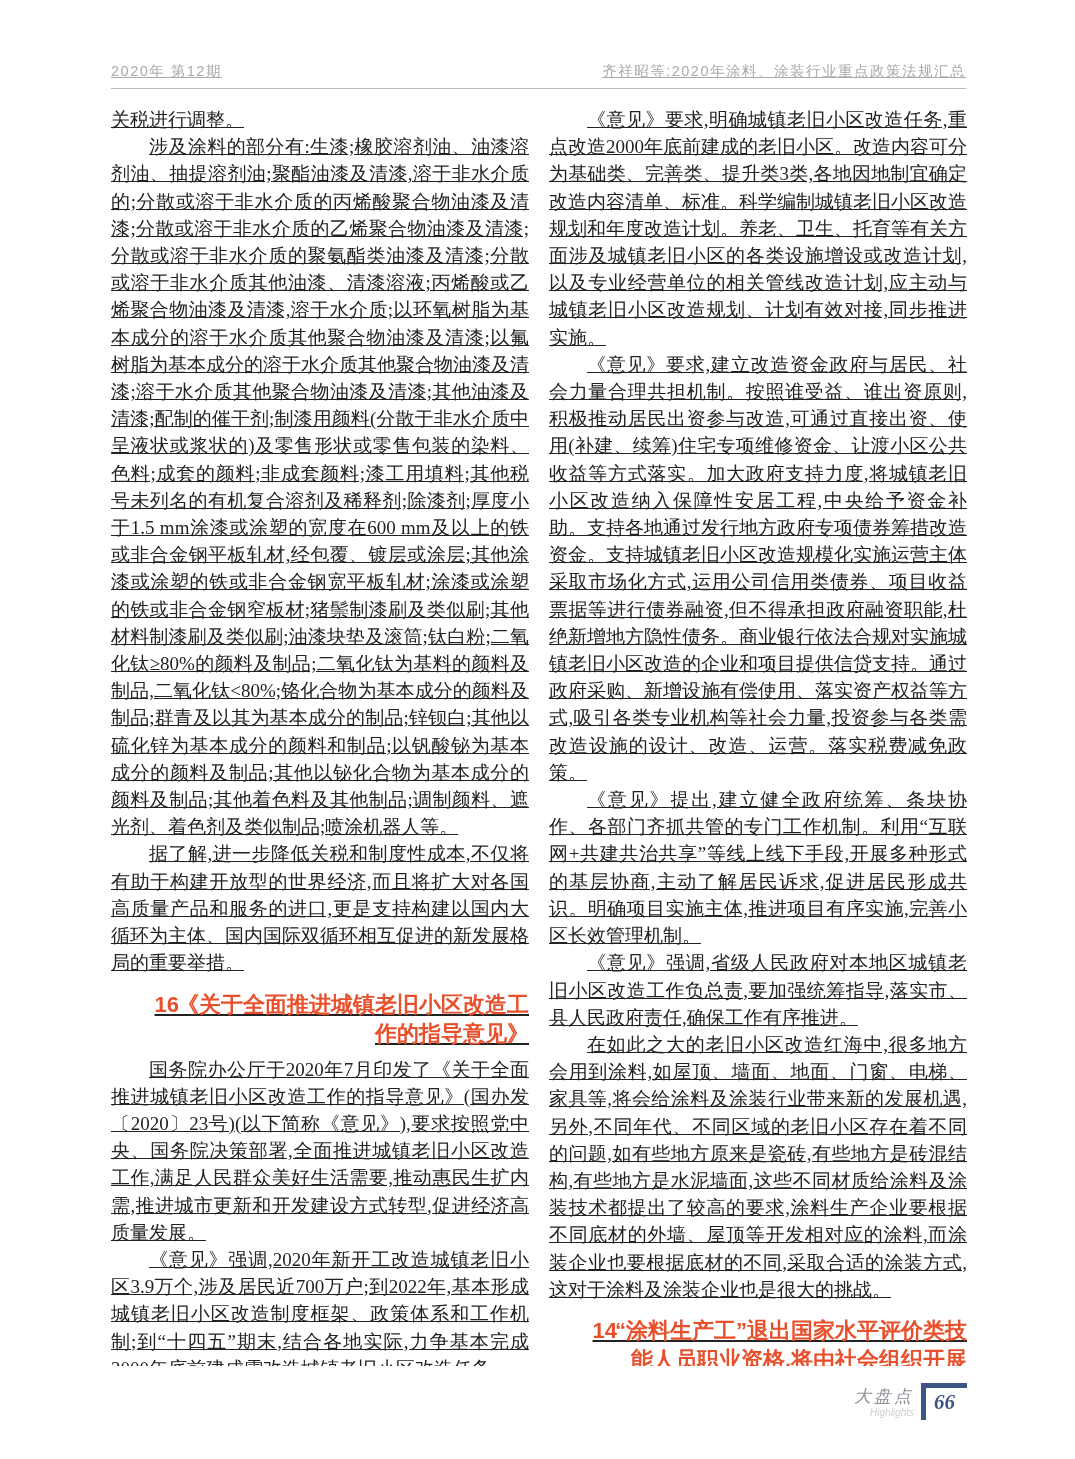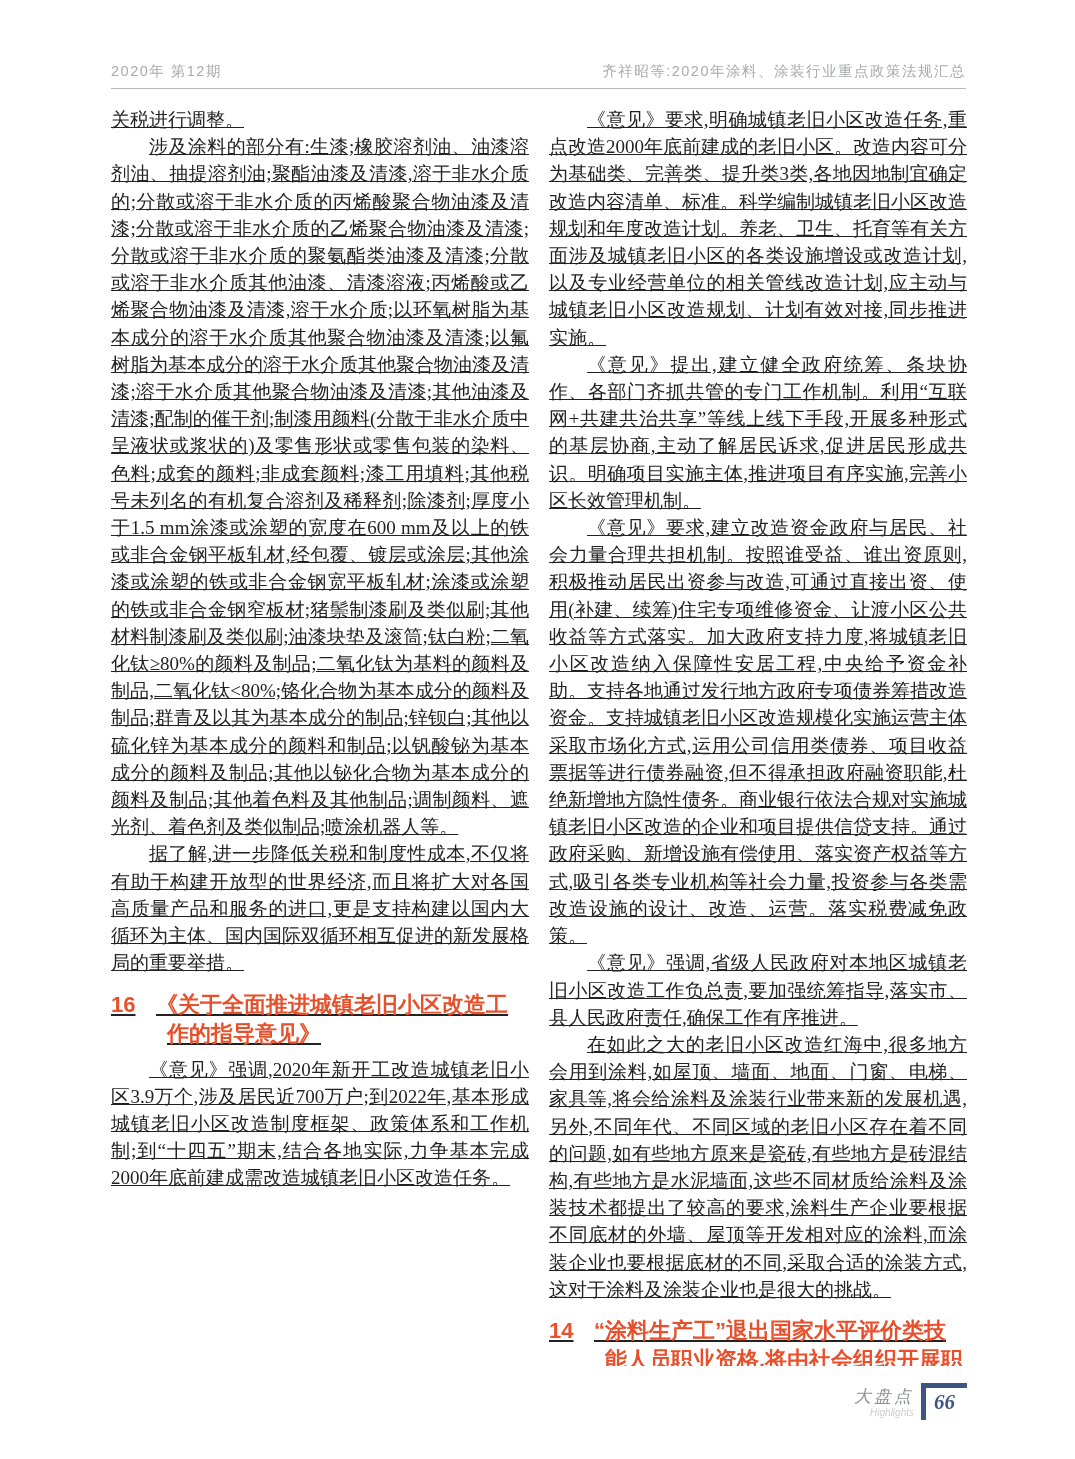--- a/index.html
+++ b/index.html
@@ -18,20 +18,21 @@
     font-family:"Liberation Serif","DejaVu Serif",serif;
     color:var(--body-text);
   }
   
   .page-header{
     position:absolute;top:62px;left:111px;right:109px;
     display:flex;justify-content:space-between;align-items:flex-end;
     font-family:"Liberation Sans","DejaVu Sans",sans-serif;
     font-size:14.5px;color:var(--header-gray);
     letter-spacing:1.5px;
+    text-decoration:underline;
   }
   .header-rule{
     position:absolute;top:88px;left:111px;right:109px;
     border-top:1.5px solid var(--rule-gray);
   }
   
   .columns{
     position:absolute;top:106px;left:111px;width:856px;height:1260px;
     display:flex;gap:20px;overflow:hidden;
   }
@@ -39,26 +40,26 @@
     width:418px;flex:none;
     font-size:19px;line-height:27.2px;
     text-align:justify;
     text-decoration:underline;
   }
   .col p{margin:0;text-indent:2em;}
   .col p.noindent{text-indent:0;}
   
   .sec{
     display:flex;align-items:flex-start;
-    margin:13px 0 8px 0;
+    margin:13px 0 8px 12px;
     color:var(--accent);
     font-family:"Liberation Sans","DejaVu Sans",sans-serif;
     font-weight:bold;
     font-size:22px;line-height:29px;
-    text-align:left;
+    text-align:right;
   }
   .sec-num{width:56px;flex:none;}
   .sec-title{flex:1;text-indent:-0.5em;}
   
   .page-footer{
     position:absolute;top:1383px;right:108px;
     display:flex;align-items:flex-start;
   }
   .footer-label{
     text-align:right;margin-right:7px;margin-top:5px;
@@ -97,27 +98,28 @@
   <main class="columns">
 
     <section class="col">
       <p class="noindent">关税进行调整。</p>
       <p>涉及涂料的部分有:生漆;橡胶溶剂油、油漆溶剂油、抽提溶剂油;聚酯油漆及清漆,溶于非水介质的;分散或溶于非水介质的丙烯酸聚合物油漆及清漆;分散或溶于非水介质的乙烯聚合物油漆及清漆;分散或溶于非水介质的聚氨酯类油漆及清漆;分散或溶于非水介质其他油漆、清漆溶液;丙烯酸或乙烯聚合物油漆及清漆,溶于水介质;以环氧树脂为基本成分的溶于水介质其他聚合物油漆及清漆;以氟树脂为基本成分的溶于水介质其他聚合物油漆及清漆;溶于水介质其他聚合物油漆及清漆;其他油漆及清漆;配制的催干剂;制漆用颜料(分散于非水介质中呈液状或浆状的)及零售形状或零售包装的染料、色料;成套的颜料;非成套颜料;漆工用填料;其他税号未列名的有机复合溶剂及稀释剂;除漆剂;厚度小于1.5 mm涂漆或涂塑的宽度在600 mm及以上的铁或非合金钢平板轧材,经包覆、镀层或涂层;其他涂漆或涂塑的铁或非合金钢宽平板轧材;涂漆或涂塑的铁或非合金钢窄板材;猪鬃制漆刷及类似刷;其他材料制漆刷及类似刷;油漆块垫及滚筒;钛白粉;二氧化钛≥80%的颜料及制品;二氧化钛为基料的颜料及制品,二氧化钛&lt;80%;铬化合物为基本成分的颜料及制品;群青及以其为基本成分的制品;锌钡白;其他以硫化锌为基本成分的颜料和制品;以钒酸铋为基本成分的颜料及制品;其他以铋化合物为基本成分的颜料及制品;其他着色料及其他制品;调制颜料、遮光剂、着色剂及类似制品;喷涂机器人等。</p>
       <p>据了解,进一步降低关税和制度性成本,不仅将有助于构建开放型的世界经济,而且将扩大对各国高质量产品和服务的进口,更是支持构建以国内大循环为主体、国内国际双循环相互促进的新发展格局的重要举措。</p>
       <h2 class="sec">
         <span class="sec-num">16</span>
         <span class="sec-title">《关于全面推进城镇老旧小区改造工作的指导意见》</span>
       </h2>
+      <p>国务院办公厅于2020年7月印发了《关于全面推进城镇老旧小区改造工作的指导意见》(国办发〔2020〕23号)(以下简称《意见》),要求按照党中央、国务院决策部署,全面推进城镇老旧小区改造工作,满足人民群众美好生活需要,推动惠民生扩内需,推进城市更新和开发建设方式转型,促进经济高质量发展。</p>
       <p>《意见》强调,2020年新开工改造城镇老旧小区3.9万个,涉及居民近700万户;到2022年,基本形成城镇老旧小区改造制度框架、政策体系和工作机制;到“十四五”期末,结合各地实际,力争基本完成2000年底前建成需改造城镇老旧小区改造任务。</p>
     </section>
 
     <section class="col">
       <p>《意见》要求,明确城镇老旧小区改造任务,重点改造2000年底前建成的老旧小区。改造内容可分为基础类、完善类、提升类3类,各地因地制宜确定改造内容清单、标准。科学编制城镇老旧小区改造规划和年度改造计划。养老、卫生、托育等有关方面涉及城镇老旧小区的各类设施增设或改造计划,以及专业经营单位的相关管线改造计划,应主动与城镇老旧小区改造规划、计划有效对接,同步推进实施。</p>
+      <p>《意见》要求,建立改造资金政府与居民、社会力量合理共担机制。按照谁受益、谁出资原则,积极推动居民出资参与改造,可通过直接出资、使用(补建、续筹)住宅专项维修资金、让渡小区公共收益等方式落实。加大政府支持力度,将城镇老旧小区改造纳入保障性安居工程,中央给予资金补助。支持各地通过发行地方政府专项债券筹措改造资金。支持城镇老旧小区改造规模化实施运营主体采取市场化方式,运用公司信用类债券、项目收益票据等进行债券融资,但不得承担政府融资职能,杜绝新增地方隐性债务。商业银行依法合规对实施城镇老旧小区改造的企业和项目提供信贷支持。通过政府采购、新增设施有偿使用、落实资产权益等方式,吸引各类专业机构等社会力量,投资参与各类需改造设施的设计、改造、运营。落实税费减免政策。</p>
       <p>《意见》提出,建立健全政府统筹、条块协作、各部门齐抓共管的专门工作机制。利用“互联网+共建共治共享”等线上线下手段,开展多种形式的基层协商,主动了解居民诉求,促进居民形成共识。明确项目实施主体,推进项目有序实施,完善小区长效管理机制。</p>
-      <p>《意见》要求,建立改造资金政府与居民、社会力量合理共担机制。按照谁受益、谁出资原则,积极推动居民出资参与改造,可通过直接出资、使用(补建、续筹)住宅专项维修资金、让渡小区公共收益等方式落实。加大政府支持力度,将城镇老旧小区改造纳入保障性安居工程,中央给予资金补助。支持各地通过发行地方政府专项债券筹措改造资金。支持城镇老旧小区改造规模化实施运营主体采取市场化方式,运用公司信用类债券、项目收益票据等进行债券融资,但不得承担政府融资职能,杜绝新增地方隐性债务。商业银行依法合规对实施城镇老旧小区改造的企业和项目提供信贷支持。通过政府采购、新增设施有偿使用、落实资产权益等方式,吸引各类专业机构等社会力量,投资参与各类需改造设施的设计、改造、运营。落实税费减免政策。</p>
       <p>《意见》强调,省级人民政府对本地区城镇老旧小区改造工作负总责,要加强统筹指导,落实市、县人民政府责任,确保工作有序推进。</p>
       <p>在如此之大的老旧小区改造红海中,很多地方会用到涂料,如屋顶、墙面、地面、门窗、电梯、家具等,将会给涂料及涂装行业带来新的发展机遇,另外,不同年代、不同区域的老旧小区存在着不同的问题,如有些地方原来是瓷砖,有些地方是砖混结构,有些地方是水泥墙面,这些不同材质给涂料及涂装技术都提出了较高的要求,涂料生产企业要根据不同底材的外墙、屋顶等开发相对应的涂料,而涂装企业也要根据底材的不同,采取合适的涂装方式,这对于涂料及涂装企业也是很大的挑战。</p>
       <h2 class="sec">
         <span class="sec-num">14</span>
         <span class="sec-title">“涂料生产工”退出国家水平评价类技能人员职业资格,将由社会组织开展职业技能等级认定</span>
       </h2>
 
     </section>
 
   </main>

